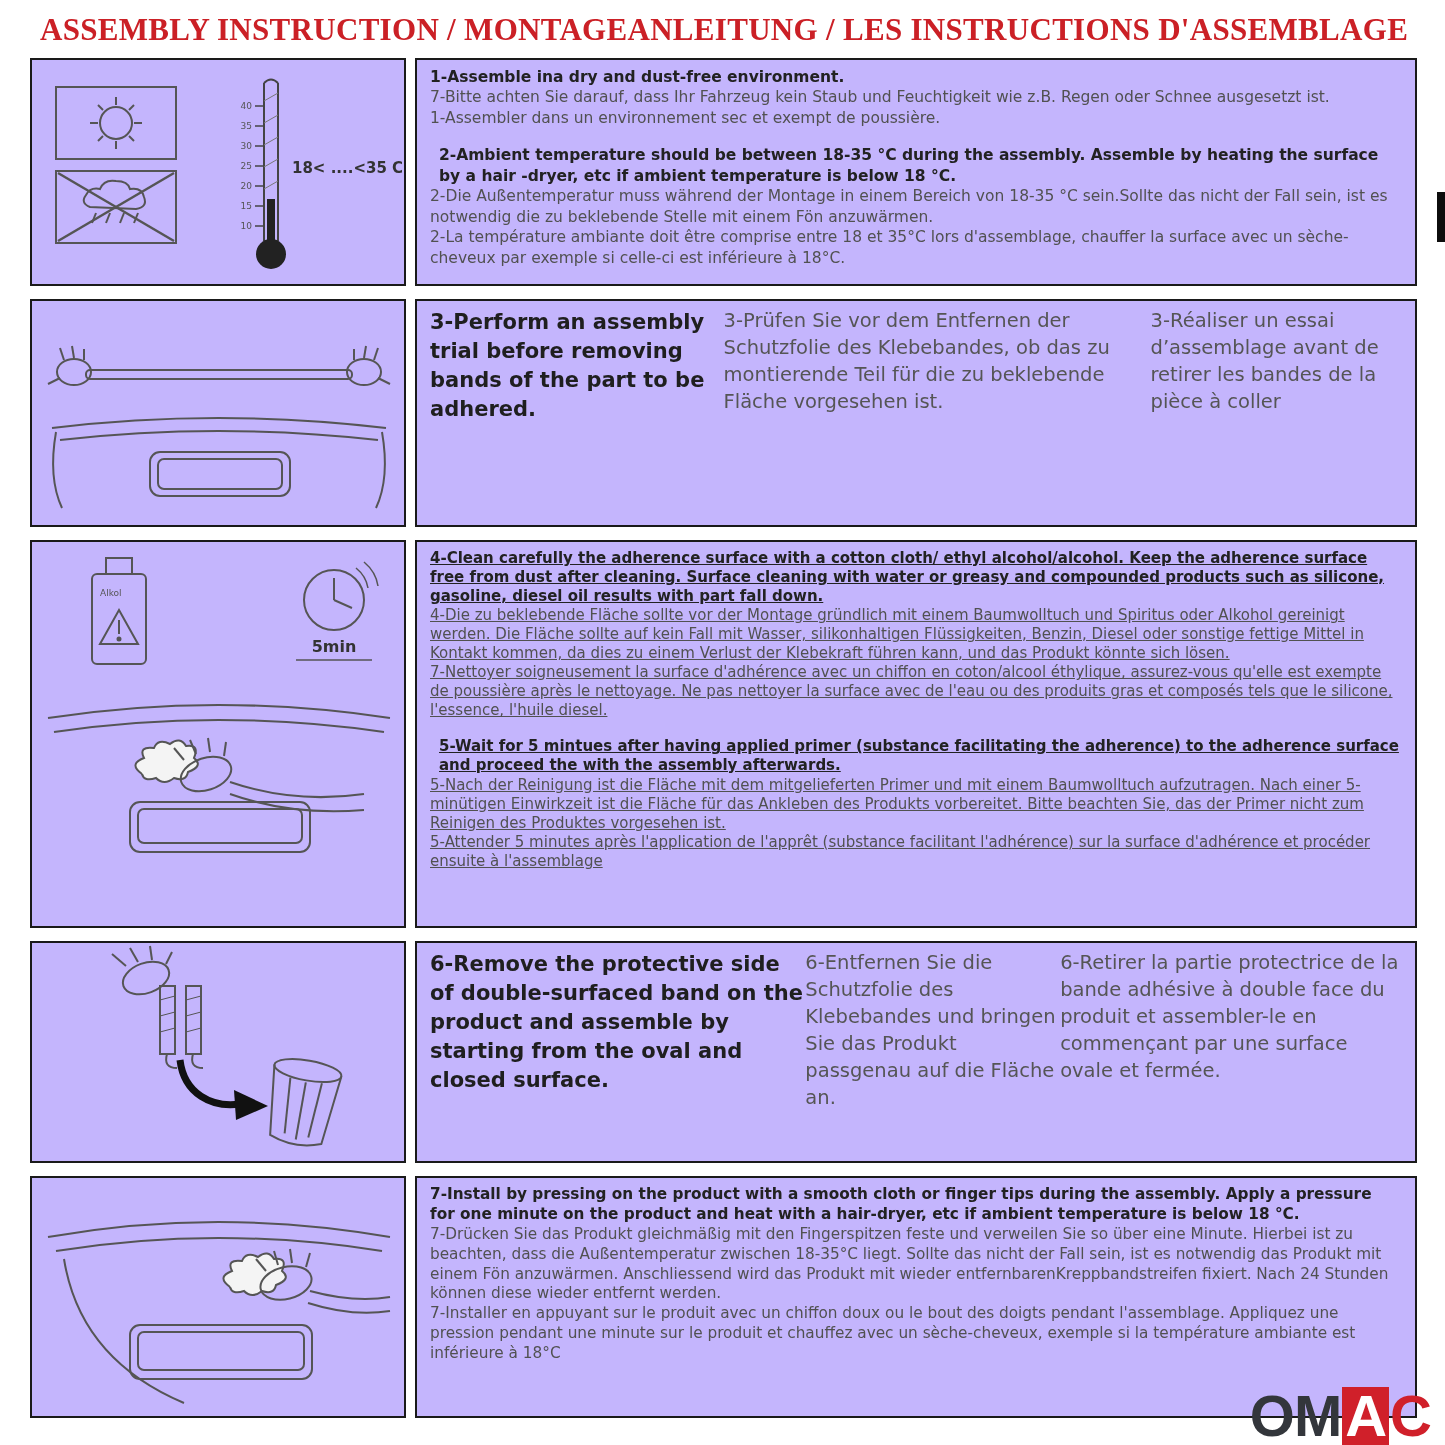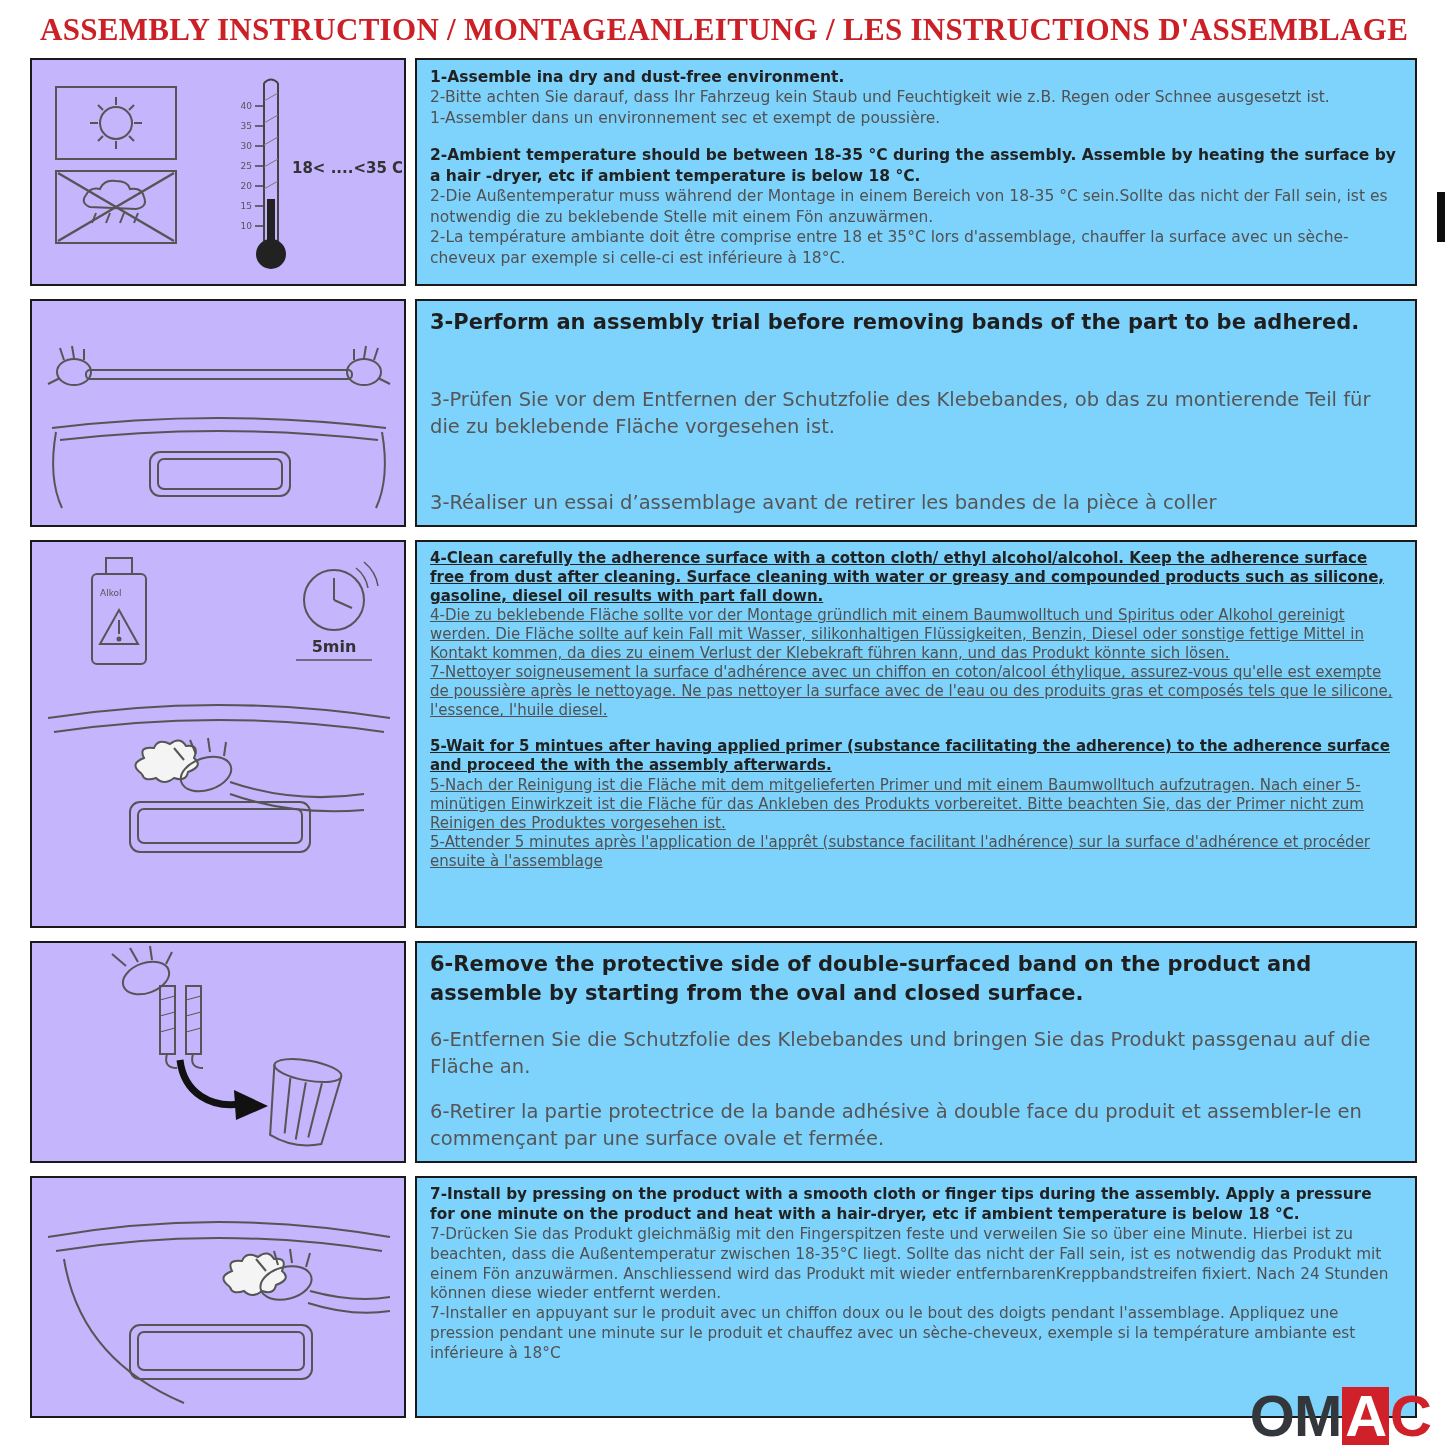--- a/index.html
+++ b/index.html
@@ -4,28 +4,28 @@
 <style>
   html,body{margin:0;padding:0;background:#fff;}
   .sheet{position:relative;width:1445px;height:1445px;background:#fff;overflow:hidden;
          font-family:"DejaVu Sans","Liberation Sans",sans-serif;color:#4e4e4e;}
   .title{margin:12px 0 10px 40px;font-family:Liberation Serif, serif;font-weight:800;
          font-size:31px;letter-spacing:.3px;color:#cb2026;white-space:nowrap;}
   .edge-mark{position:absolute;right:0;top:192px;width:8px;height:50px;background:#0d0d0d;}
   .row{display:flex;gap:9px;margin:0 28px 13px 30px;}
   .illus-box{width:372px;flex:none;border:2px solid #1a1a1a;display:flex;align-items:center;
              justify-content:center;background:#c4b5fd;}
-  .text-box{flex:1;border:2px solid #1a1a1a;padding:7px 16px 8px 13px;background:#7dd3fc;}
-  .text-box.center{display:flex;flex-direction:column;justify-content:space-between;}
+  .text-box{flex:1;border:2px solid #1a1a1a;padding:7px 16px 8px 13px;background:#c4b5fd;}
+  .text-box.center{display:flex;flex-direction:row;justify-content:space-between;}
   .row1{height:228px}.row2{height:228px}.row3{height:388px}.row4{height:222px}.row5{height:242px}
   p{margin:0;font-size:15.5px;line-height:1.32;color:#515151;}
   .row3 p{font-size:15px;line-height:1.27;text-decoration:underline;}
   .row5 p{font-size:15.3px;line-height:1.3;}
   p.b{font-weight:bold;color:#222;}
-  p.gap{margin-top:17px;}
+  p.gap{margin-top:17px;margin-left:9px;}
   .big p{font-size:19.5px;line-height:1.38;color:#555;}
   .big p.b{font-size:21px;color:#1f1f1f;}
   .logo{position:absolute;right:14px;bottom:0;font-family:"Liberation Sans",sans-serif;
         font-weight:800;font-size:58px;letter-spacing:-1px;line-height:1;}
   .lg-om{color:#33363b;}
   .lg-a{background:#d0202a;color:#fff;padding:0 3px;margin:0 1px;display:inline-block;}
   .lg-c{color:#d0202a;}
   svg{display:block;}
   svg text{font-family:"DejaVu Sans",sans-serif;}
 </style>
@@ -94,21 +94,21 @@
             <text x="218" y="128">20</text>
             <text x="218" y="148">15</text>
             <text x="218" y="168">10</text>
           </g>
           <text x="258" y="112" font-size="15" font-weight="bold" fill="#333">18&lt; ....&lt;35 C</text>
         </g>
       </svg>
     </div>
     <div class="text-box">
       <p class="b">1-Assemble ina dry and dust-free environment.</p>
-      <p>2-Bitte achten Sie darauf, dass Ihr Fahrzeug kein Staub und Feuchtigkeit wie z.B. Regen oder Schnee ausgesetzt ist.</p>
+      <p>7-Bitte achten Sie darauf, dass Ihr Fahrzeug kein Staub und Feuchtigkeit wie z.B. Regen oder Schnee ausgesetzt ist.</p>
       <p>1-Assembler dans un environnement sec et exempt de poussière.</p>
       <p class="b gap">2-Ambient temperature should be between 18-35 °C  during the assembly. Assemble by heating the surface by a hair -dryer, etc if ambient temperature is below 18 °C.</p>
       <p>2-Die Außentemperatur muss während der Montage in einem Bereich von 18-35 °C  sein.Sollte das nicht der Fall sein, ist es notwendig die zu beklebende Stelle mit einem Fön anzuwärmen.</p>
       <p>2-La température ambiante doit être comprise entre 18 et 35°C lors d'assemblage, chauffer la surface avec un sèche-cheveux par exemple si celle-ci est inférieure à 18°C.</p>
     </div>
   </div>
 
   <div class="row row2">
     <div class="illus-box">
       <svg width="368" height="222" viewBox="0 0 368 222">

